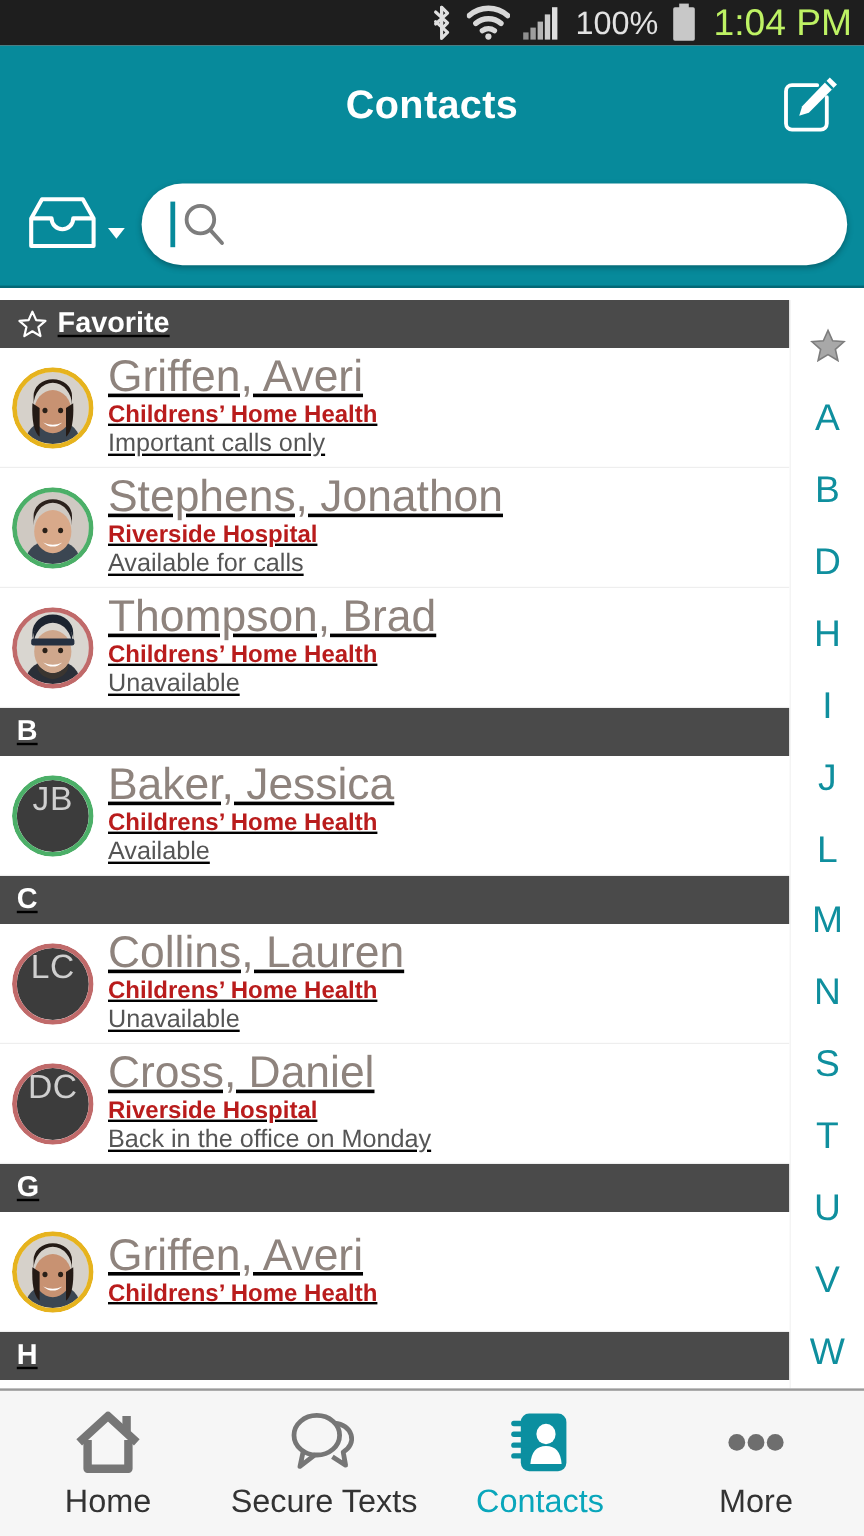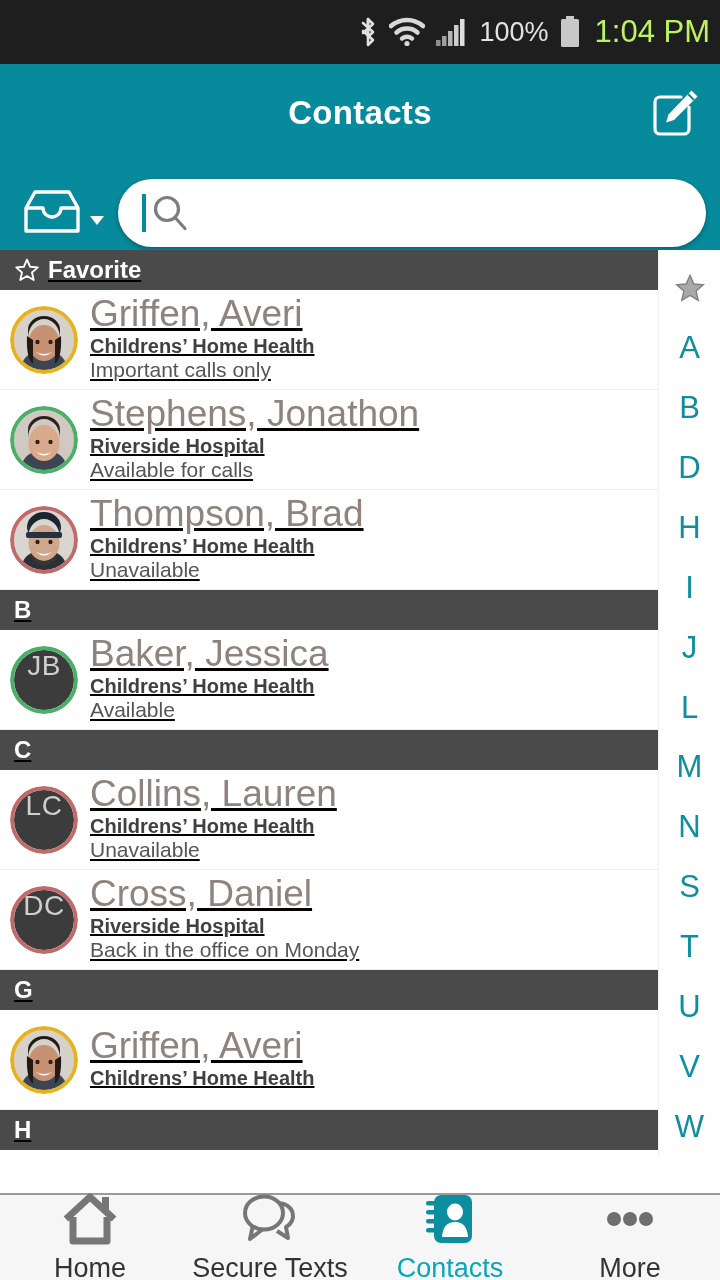--- a/index.html
+++ b/index.html
@@ -6,21 +6,21 @@
   html,body { width:720px; height:1280px; }
   body {
     font-family:"Liberation Sans", sans-serif;
     background:#ffffff;
     overflow:hidden;
     position:relative;
   }
 
   
   #statusbar{
-    height:64px; background:#1e1e1e;
+    height:38px; background:#1e1e1e;
     display:flex; align-items:center; justify-content:flex-end;
     padding-right:10px; gap:10px;
   }
   #statusbar .sicon{ display:flex; align-items:center; }
   #statusbar .pct{
     color:#e2e2e2; font-size:27px; letter-spacing:0px; font-weight:400;
   }
   #statusbar .clock{
     color:#bef264; font-size:31px; font-weight:400; margin-left:4px;
   }
@@ -101,21 +101,21 @@
   }
   .avatar .initials{
     color:#cfcfcf; font-size:28px; font-weight:400; letter-spacing:.5px;
   }
   .contact-text{ flex:1; min-width:0; display:flex; flex-direction:column; justify-content:center; }
   .c-name{
     font-size:37px; color:#8e837d; font-weight:400; line-height:40px;
     white-space:nowrap; overflow:hidden; margin-top:-3px;
   }
   .c-org{
-    font-size:20px; color:#404040; font-weight:bold; line-height:24px;
+    font-size:20px; color:#b91c1c; font-weight:bold; line-height:24px;
     white-space:nowrap; overflow:hidden;
   }
   .c-status{
     font-size:21px; color:#555555; font-weight:400; line-height:24px;
     white-space:nowrap; overflow:hidden;
   }
 
   
   #alpha-index{
     position:absolute; top:0; right:0; width:62px; bottom:0;
@@ -125,21 +125,21 @@
     border-left:1px solid #f2f2f2;
   }
   #alpha-index .ientry{
     flex:1 1 0; width:100%;
     display:flex; align-items:center; justify-content:center;
     color:#0f8f9e; font-size:31px; font-weight:400; cursor:pointer;
   }
 
   
   #bottom-nav{
-    position:absolute; left:0; right:0; bottom:0; height:87px;
+    position:absolute; left:0; right:0; bottom:0; height:123px;
     background:#f6f6f6; border-top:2px solid #9a9a9a;
     display:flex; align-items:center;
   }
   .nav-item{
     flex:1; height:100%;
     display:flex; flex-direction:column; align-items:center; justify-content:center;
     gap:6px; cursor:pointer;
   }
   .nav-icon{ height:58px; display:flex; align-items:flex-end; justify-content:center; }
   .nav-label{ font-size:27px; color:#333333; font-weight:400; }

